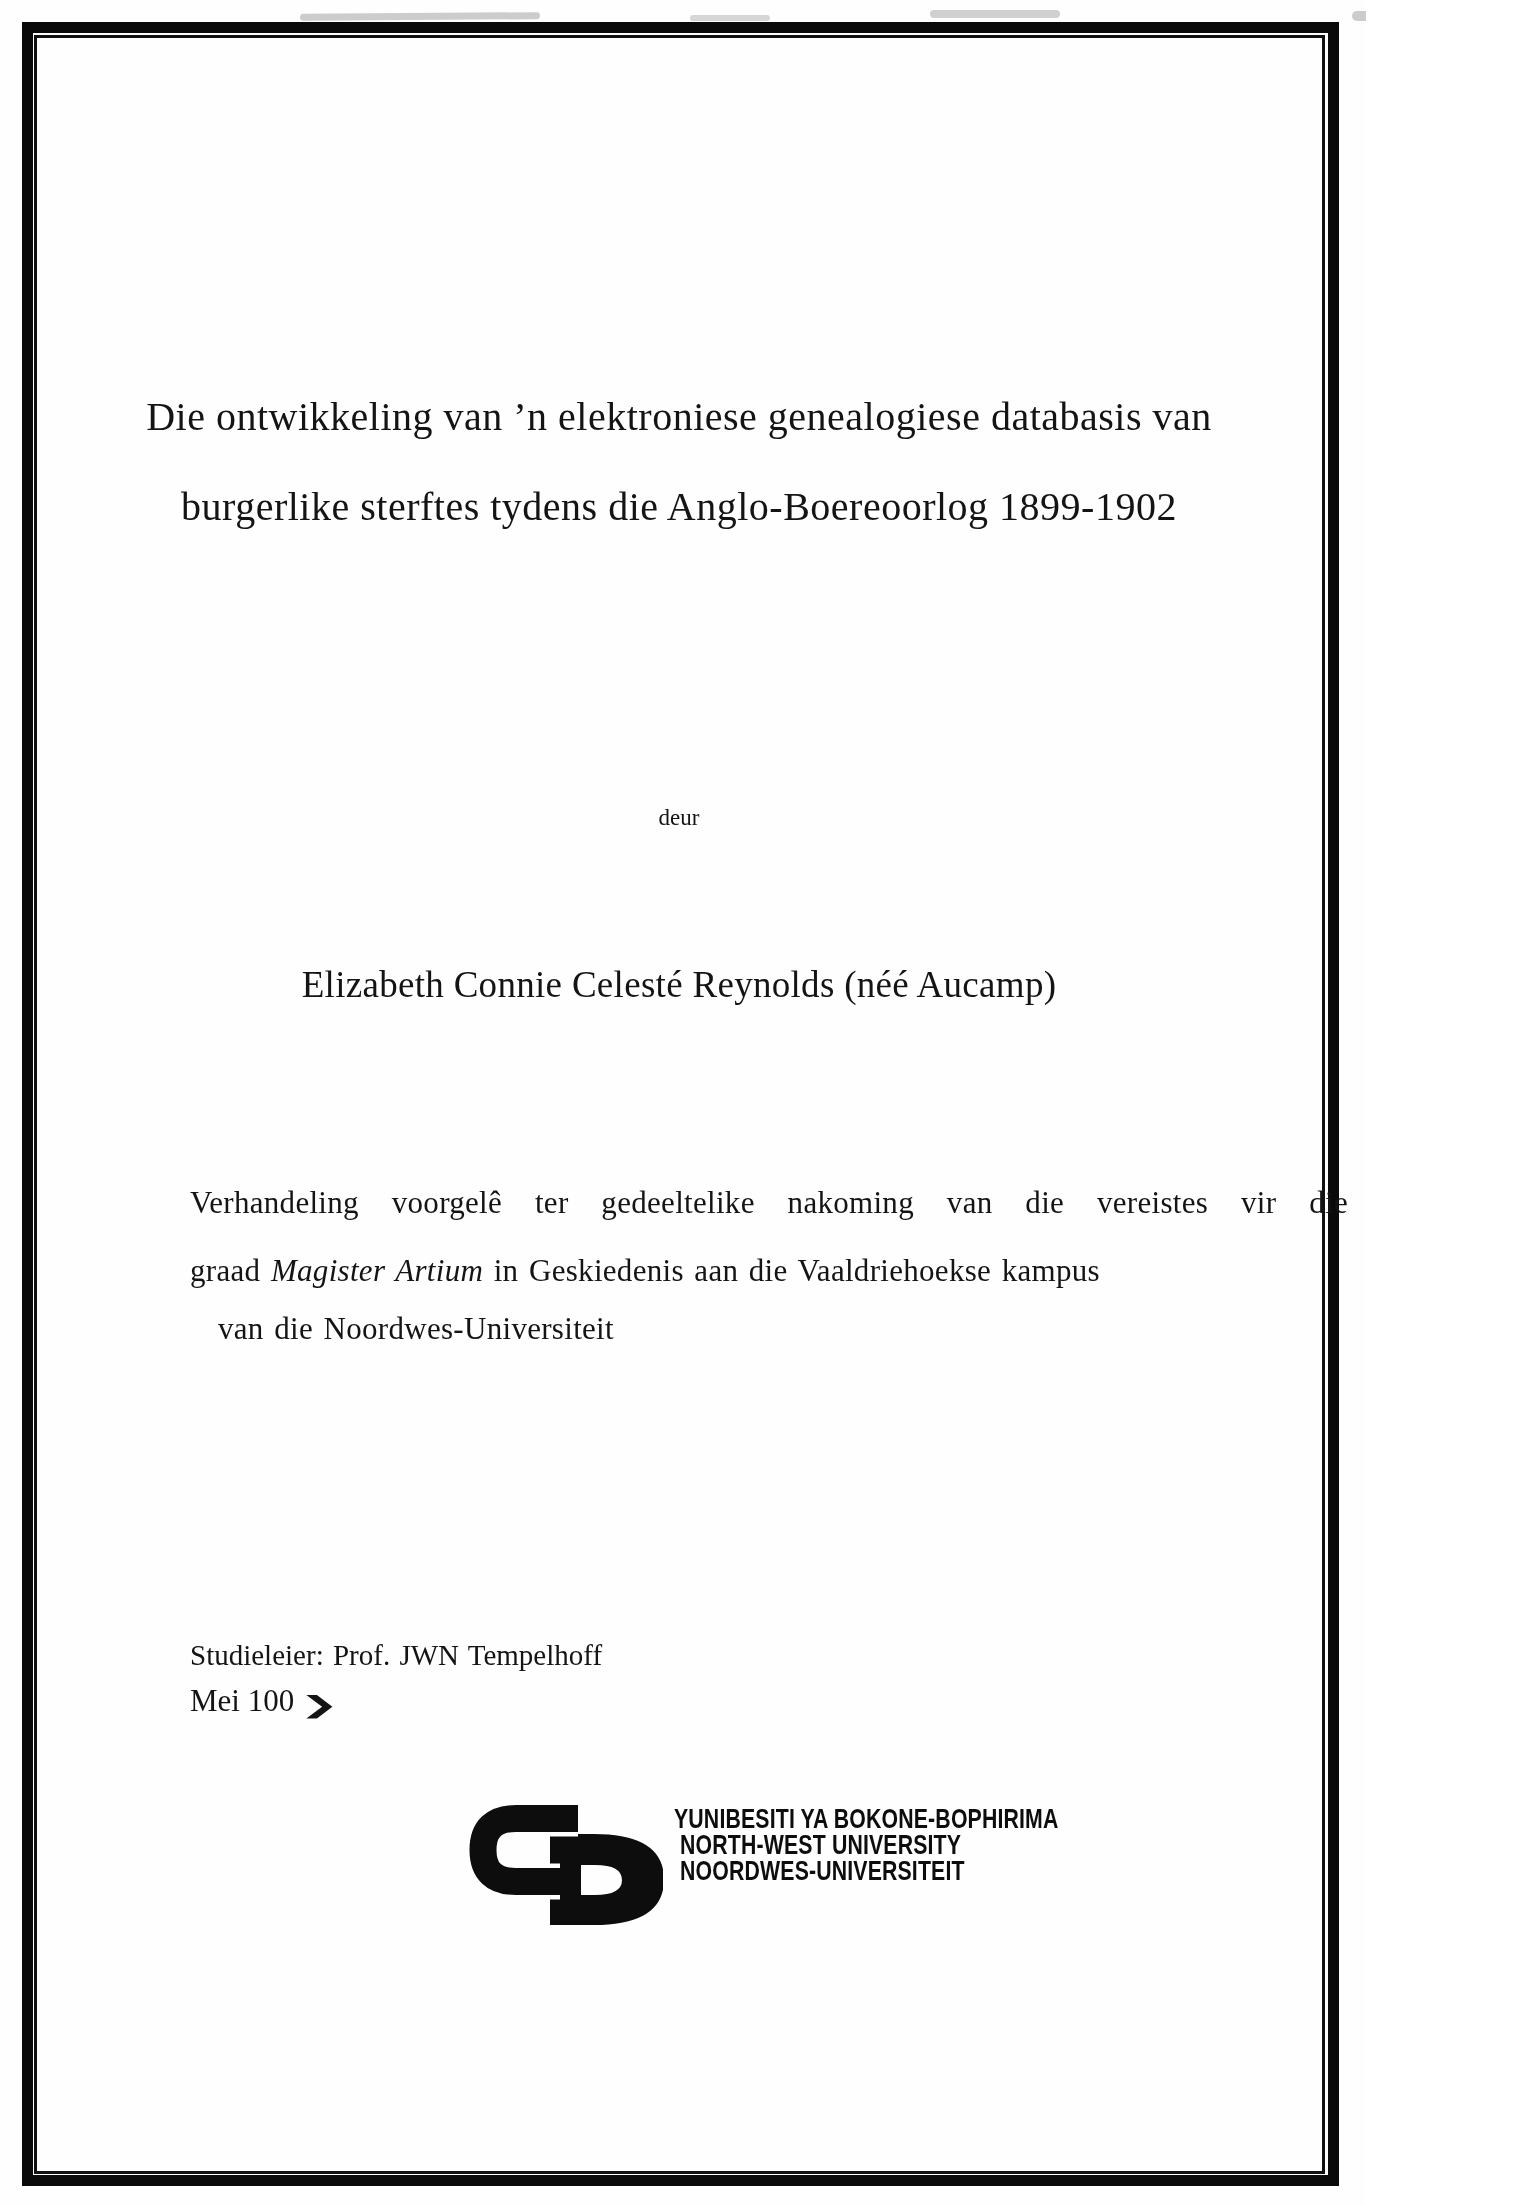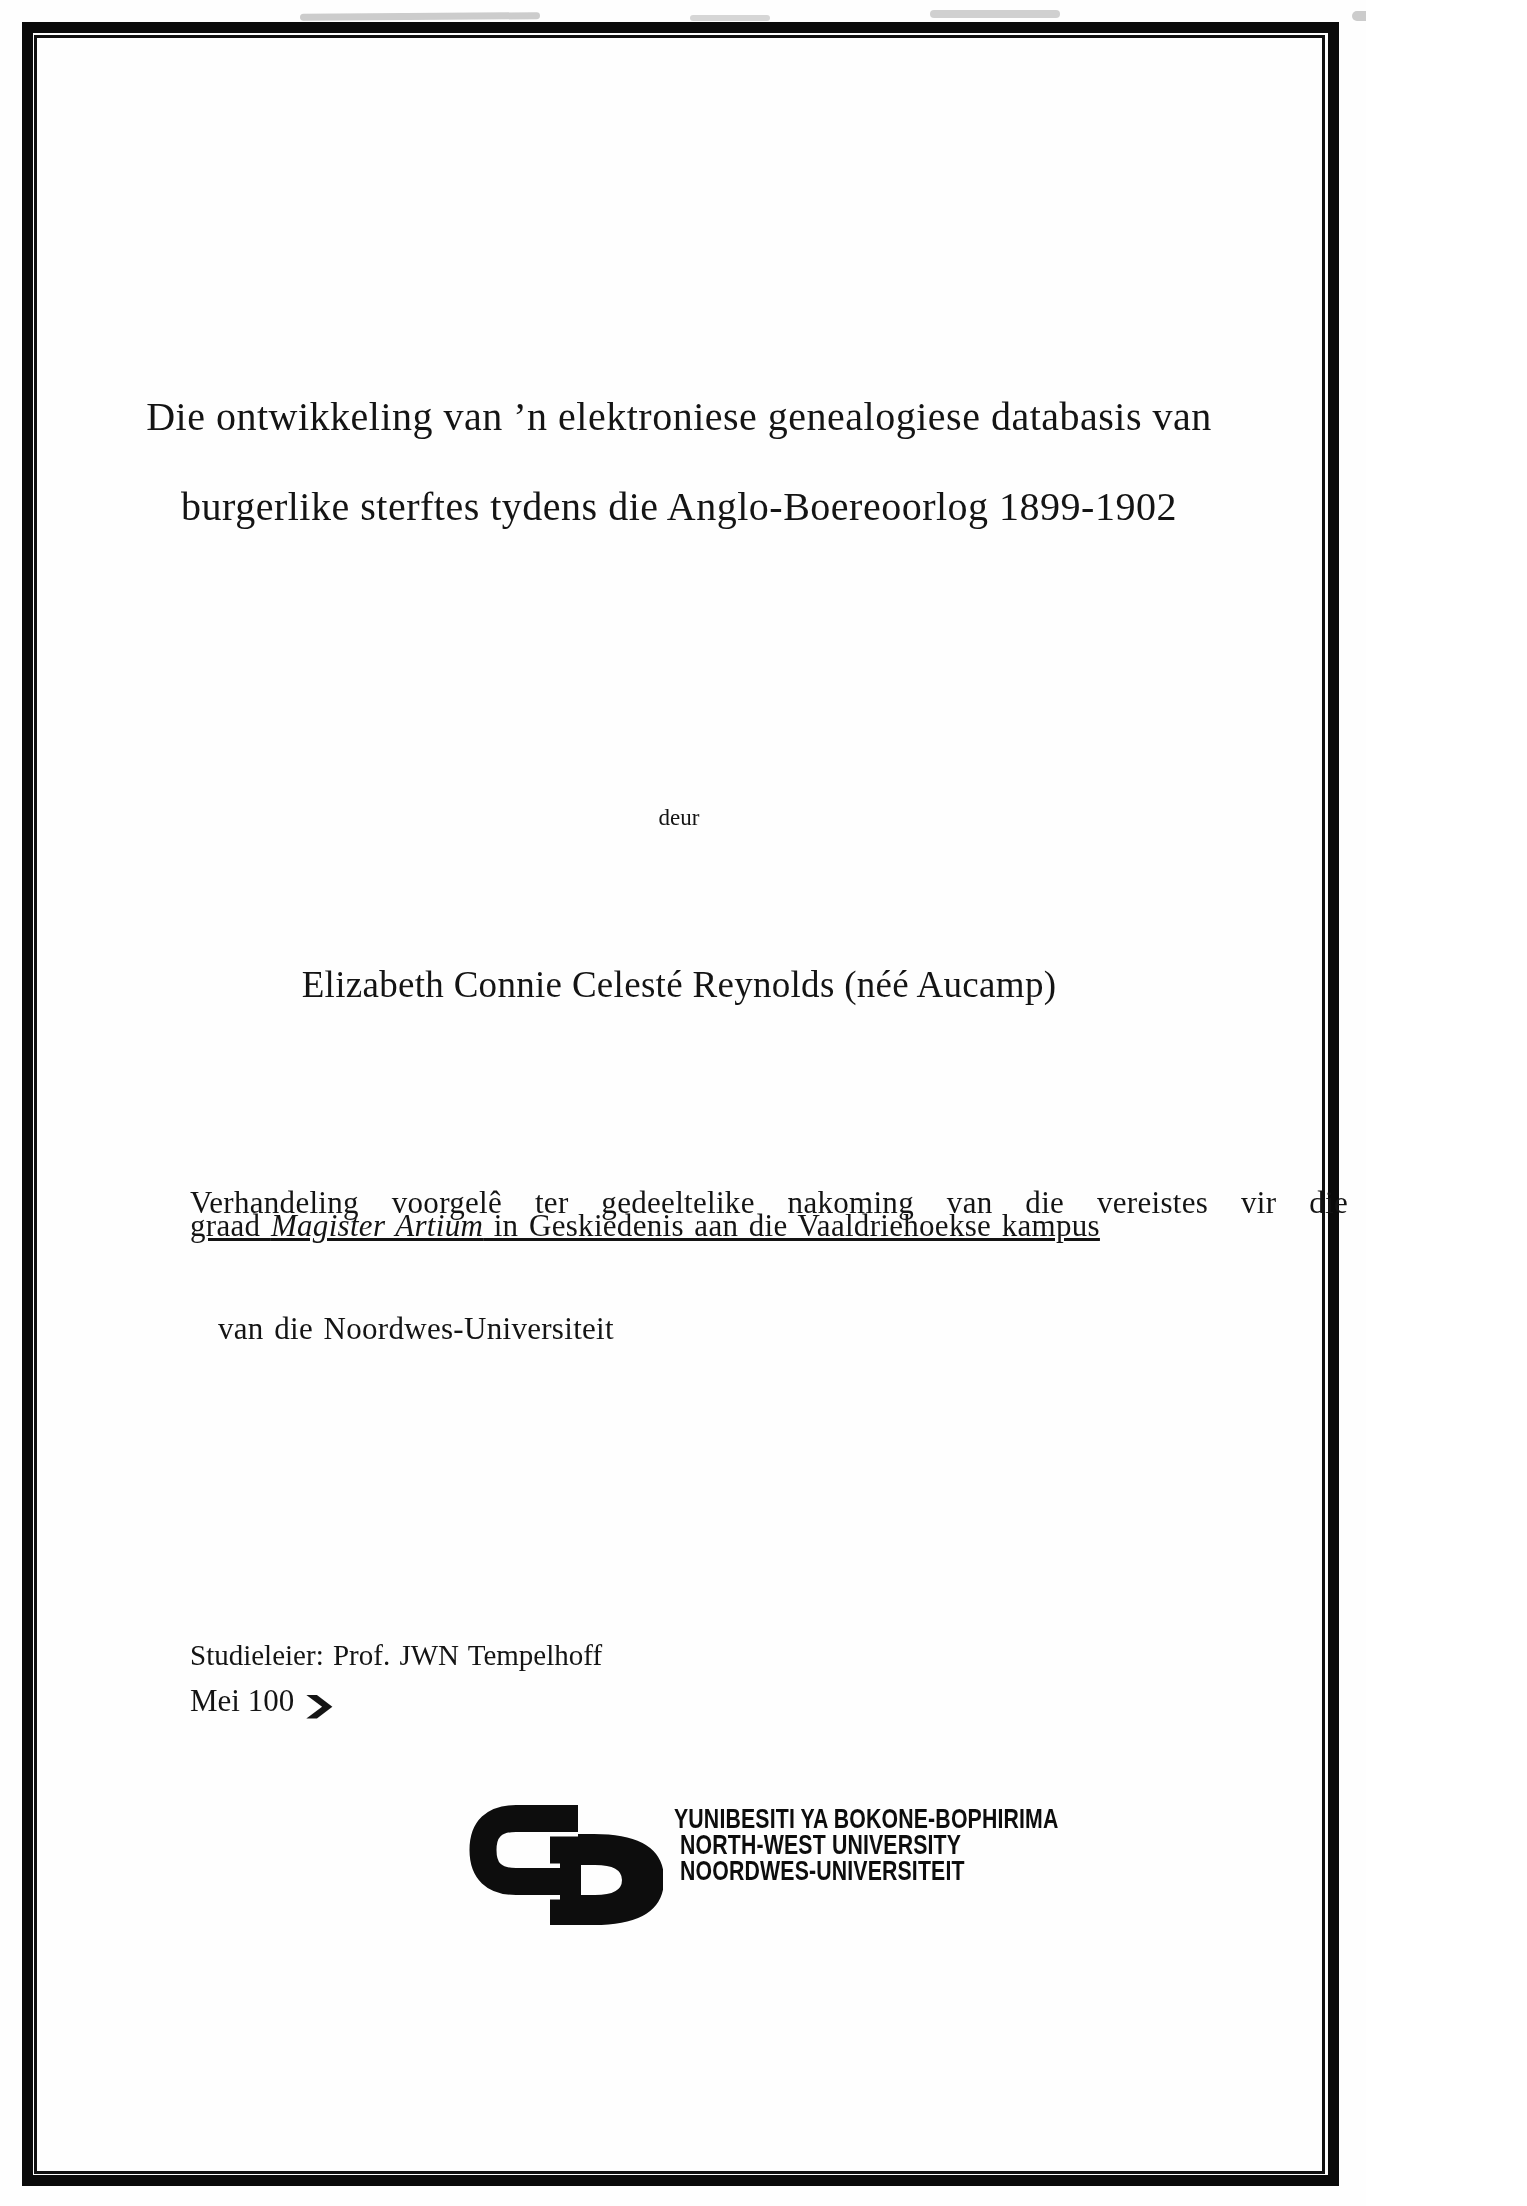--- a/index.html
+++ b/index.html
@@ -21,21 +21,21 @@
   
   .centered{position:absolute;left:36px;right:44px;text-align:center;line-height:1;}
   .title{font-size:40px;letter-spacing:.5px;}
   .title-l1{top:397px;}
   .title-l2{top:487px;}
   .byline{top:806px;font-size:23px;}
   .author{top:966px;font-size:37px;letter-spacing:.3px;}
   .decl{position:absolute;left:190px;width:1158px;font-size:31px;line-height:1;
         letter-spacing:.3px;word-spacing:2.5px;white-space:nowrap;}
   .decl-1{top:1187px;white-space:normal;text-align:justify;text-align-last:justify;}
-  .decl-2{top:1210px;text-decoration:underline;}
+  .decl-2{top:1255px;}
   .decl-3{top:1313px;margin-left:28px;}
   .it{font-style:italic;}
   .super{position:absolute;left:190px;top:1639px;font-size:29px;word-spacing:2px;}
   .dateline{position:absolute;left:190px;top:1683px;font-size:31px;}
   .mark{display:inline-block;font-family:"DejaVu Sans",sans-serif;font-weight:900;
         font-size:30px;transform:scale(1.6,.78);transform-origin:left bottom;
         margin-left:5px;letter-spacing:0;}
   
   .logo{position:absolute;left:468px;top:1805px;width:600px;height:130px;}
   .logo svg{position:absolute;left:0;top:0;}

